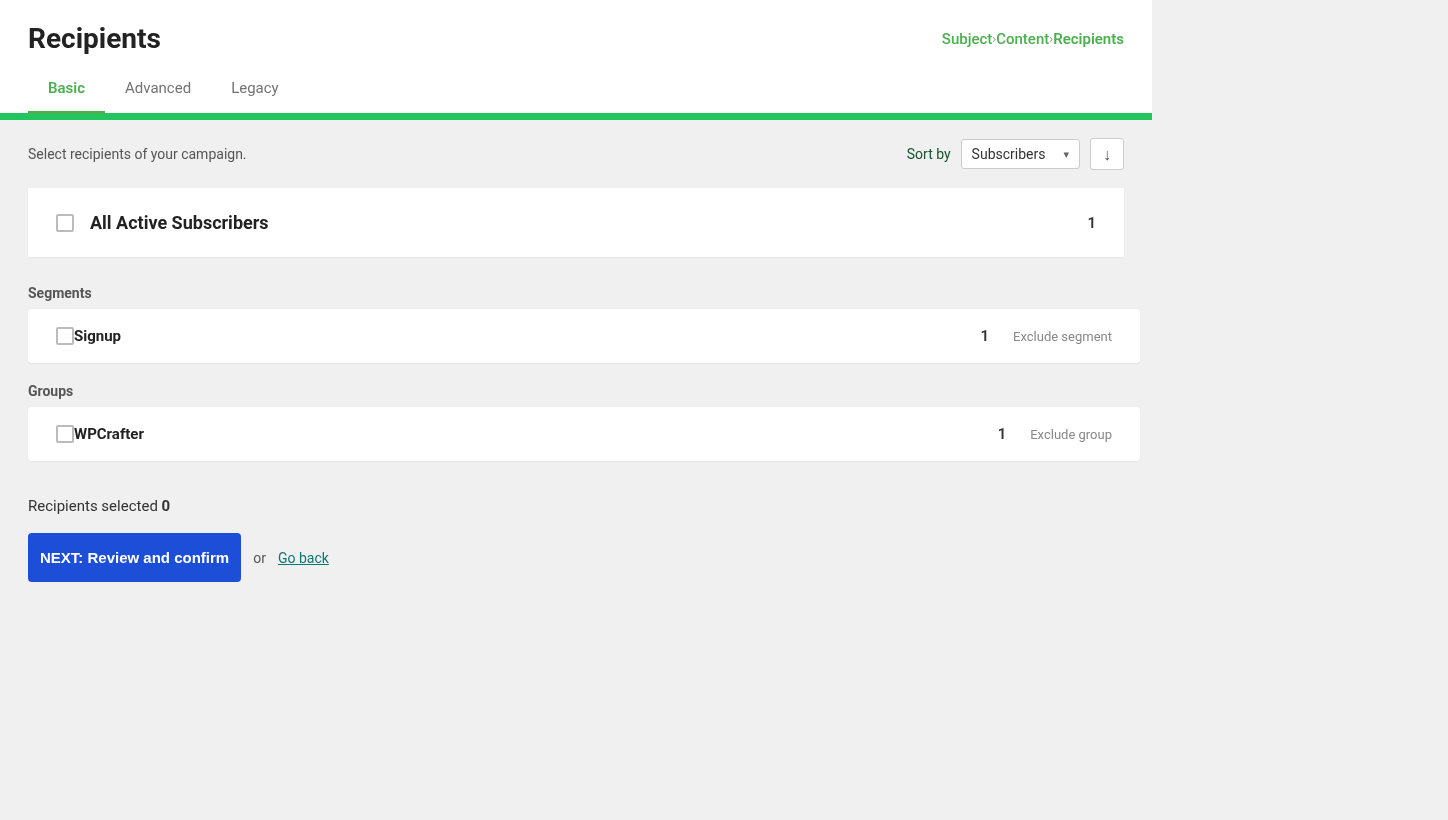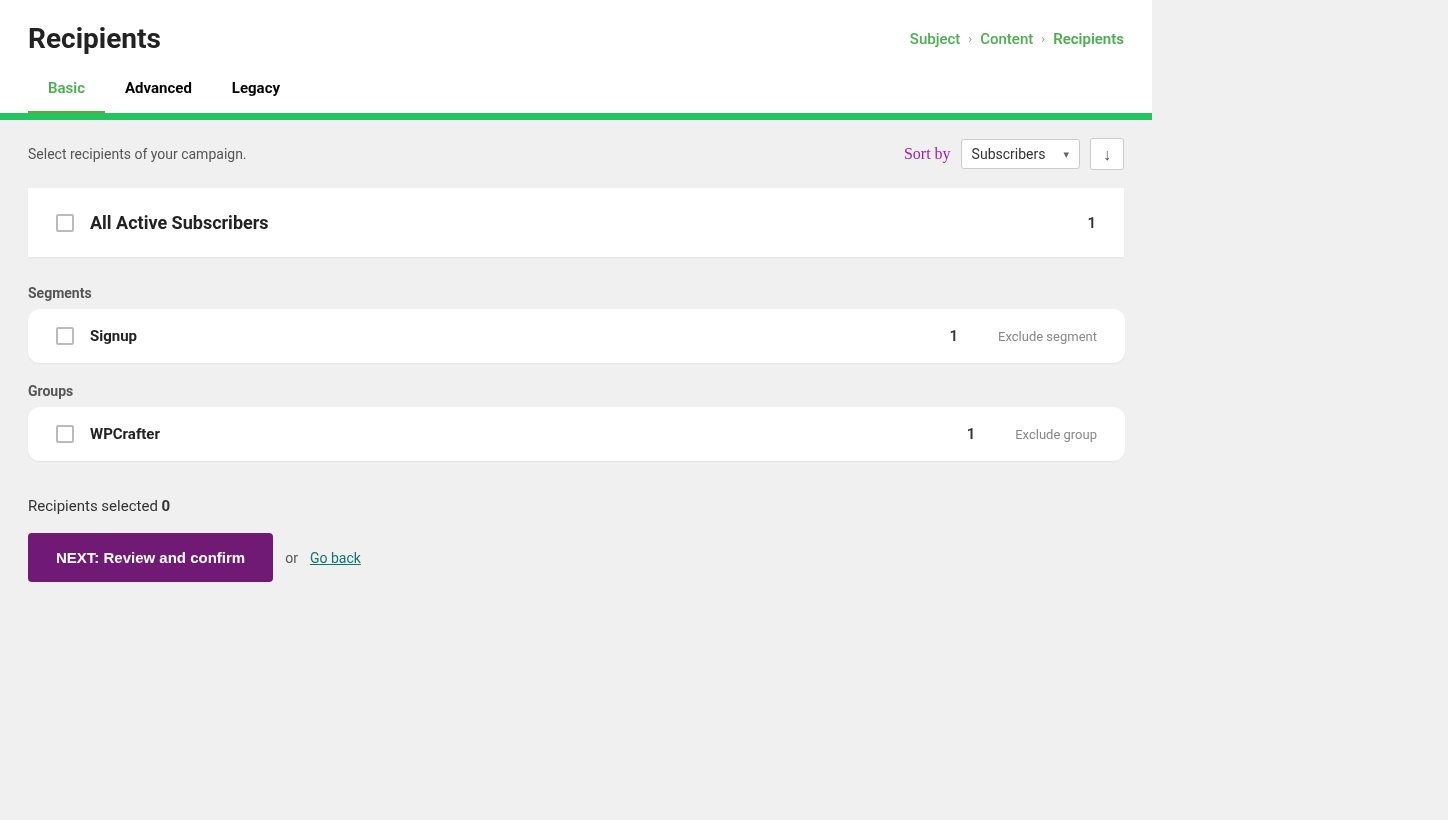--- a/index.html
+++ b/index.html
@@ -27,21 +27,21 @@
 
     .page-title {
       font-size: 28px;
       font-weight: 700;
       color: #222;
     }
 
     .breadcrumb {
       display: flex;
       align-items: center;
-      gap: 8px;
+      gap: 0;
       font-size: 15px;
     }
 
     .breadcrumb-item {
       color: #4caf50;
       font-weight: 500;
     }
 
     .breadcrumb-item.active {
       color: #4caf50;
@@ -59,22 +59,22 @@
       gap: 0;
       padding: 0 28px;
       background: #fff;
       border-bottom: 7px solid #22c55e;
       margin-top: 10px;
     }
 
     .tab {
       padding: 14px 20px;
       font-size: 15px;
-      font-weight: 700;
-      color: #000000;
+      font-weight: 400;
+      color: #737373;
       cursor: pointer;
       border-bottom: 3px solid transparent;
       margin-bottom: -1px;
     }
 
     .tab.active {
       color: #4caf50;
       border-bottom: 3px solid #4caf50;
       font-weight: 600;
     }
@@ -100,23 +100,22 @@
       color: #555;
     }
 
     .sort-area {
       display: flex;
       align-items: center;
       gap: 10px;
     }
 
     .sort-label {
-      font-size: 16px;
-      color: #a21caf;
-      font-family: Liberation Serif, serif;
+      font-size: 14px;
+      color: #14532d;
     }
 
     .sort-dropdown {
       background: #fff;
       border: 1px solid #ccc;
       border-radius: 3px;
       padding: 6px 10px;
       font-size: 14px;
       cursor: pointer;
       display: flex;
@@ -173,26 +172,25 @@
     .section-label {
       font-size: 14px;
       font-weight: 700;
       color: #555;
       padding: 12px 28px 8px 28px;
     }
 
     
     .list-item-row {
       background: #fff;
-      margin: 0 27px 8px 28px;
-      border-radius: 12px;
+      margin: 0 12px 8px 28px;
+      border-radius: 4px;
       padding: 18px 28px;
       display: flex;
       align-items: center;
-      gap: 16px;
       box-shadow: 0 1px 2px rgba(0,0,0,0.05);
     }
 
     .item-name {
       font-size: 15px;
       font-weight: 700;
       flex: 1;
       color: #222;
     }
 
@@ -236,27 +234,27 @@
       font-weight: 700;
     }
 
     .footer-actions {
       display: flex;
       align-items: center;
       gap: 12px;
     }
 
     .next-btn {
-      background: #701a75;
+      background: #1d4ed8;
       color: #fff;
       font-weight: 700;
       font-size: 15px;
       border: none;
       border-radius: 4px;
-      padding: 16px 28px;
+      padding: 16px 12px;
       cursor: pointer;
     }
 
     .or-text {
       font-size: 14px;
       color: #555;
     }
 
     .go-back-link {
       font-size: 14px;

